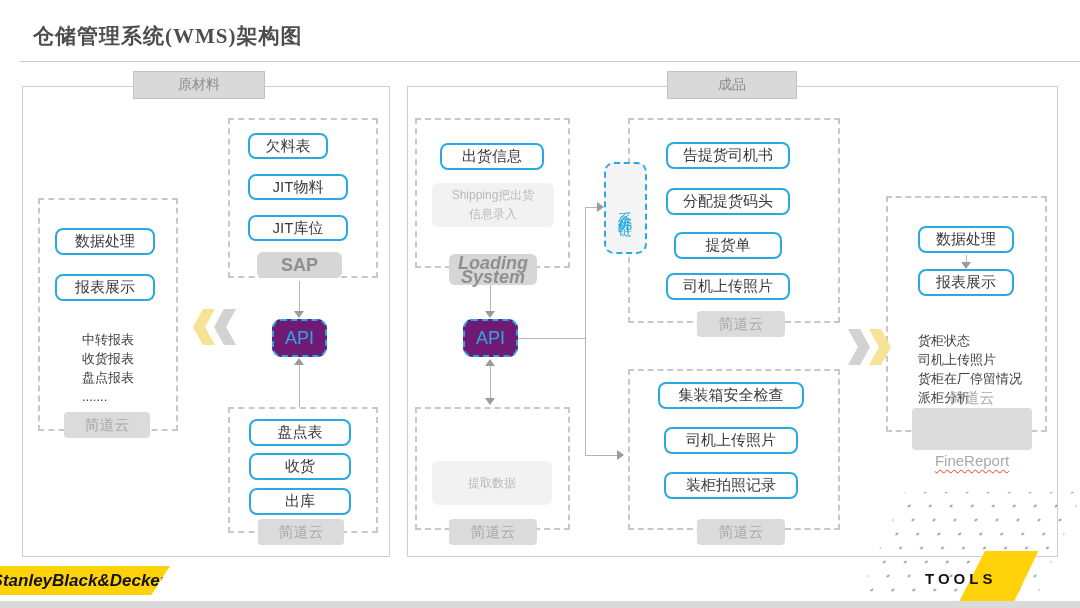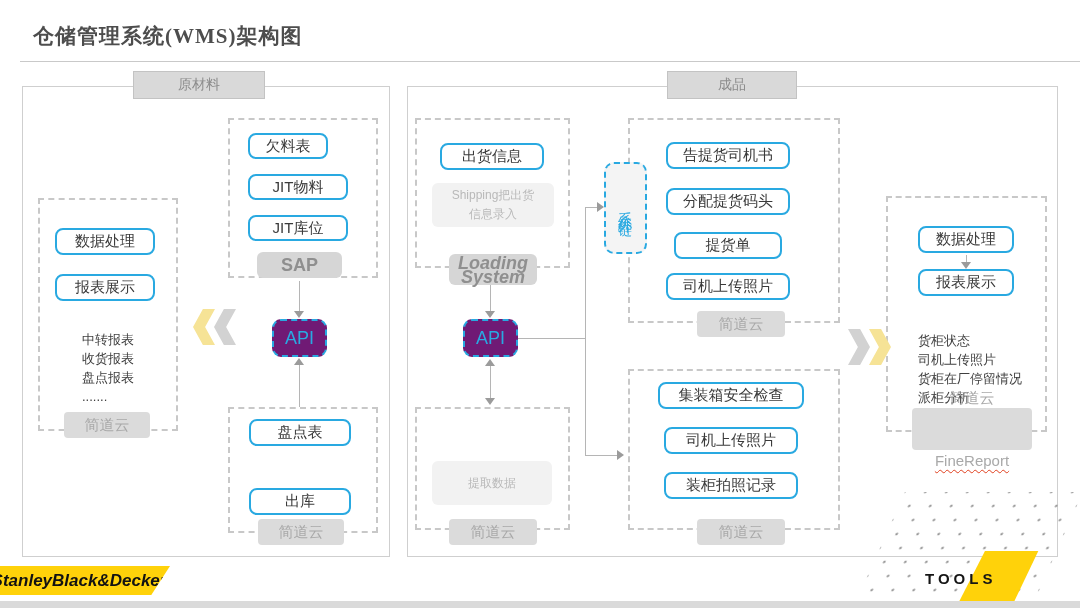--- a/index.html
+++ b/index.html
@@ -83,20 +83,21 @@
 
   <div class="abs vline" style="left:299px;top:281px;height:31px;"></div>
   <div class="abs ah-down" style="left:294px;top:311px;"></div>
   <div class="abs ah-up" style="left:294px;top:358px;"></div>
   <div class="abs vline" style="left:299px;top:365px;height:42px;"></div>
 
   <div class="abs apibox" style="left:272px;top:319px;width:55px;height:38px;">API</div>
 
   <div class="abs dashed" style="left:228px;top:407px;width:150px;height:126px;"></div>
   <div class="abs bluebox" style="left:249px;top:419px;width:102px;height:27px;">盘点表</div>
+  <div class="abs bluebox" style="left:249px;top:453px;width:102px;height:27px;">收货</div>
   <div class="abs bluebox" style="left:249px;top:488px;width:102px;height:27px;">出库</div>
   <div class="abs jlabel" style="left:258px;top:519px;width:86px;height:26px;">简道云</div>
 
   <div class="abs chev-l chev-yellow" style="left:193px;top:309px;width:22px;height:36px;"></div>
   <div class="abs chev-l chev-gray" style="left:214px;top:309px;width:22px;height:36px;"></div>
 
   <div class="abs outer" style="left:407px;top:86px;width:651px;height:471px;"></div>
   <div class="abs tag" style="left:667px;top:71px;width:130px;height:28px;">成品</div>
 
   <div class="abs dashed" style="left:415px;top:118px;width:155px;height:150px;"></div>

